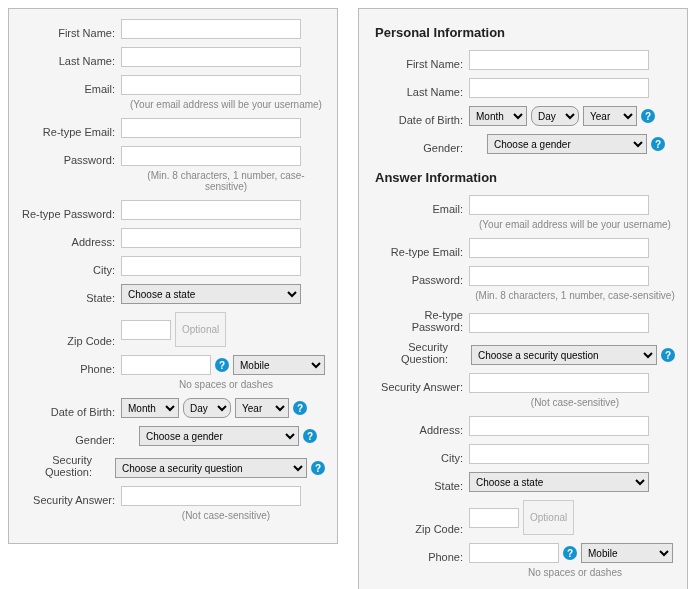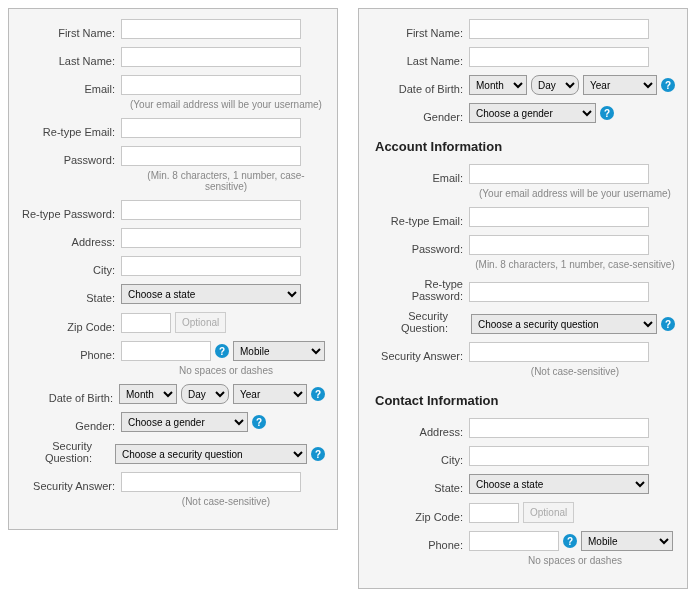--- a/index.html
+++ b/index.html
@@ -67,43 +67,43 @@
   select {
     border: 1px solid #999;
     background: #e9e9e9;
     height: 20px;
     font-size: 10px;
     padding: 1px 2px;
   }
   select.state { width: 180px; }
   select.dob-m { width: 58px; }
   select.dob-d { width: 48px; border-radius: 8px; }
-  select.dob-y { width: 74px; }
-  select.gender { width: 127px; }
+  select.dob-y { width: 54px; }
+  select.gender { width: 160px; margin-left: 18px; }
   select.phone-type { width: 92px; }
   select.secq-sel { width: 192px; margin-left: 17px; }
   .panel.right select.secq-sel { width: 186px; }
   .help {
     display: inline-flex;
     width: 14px; height: 14px;
     border-radius: 50%;
     background: #1593cf;
     color: #fff;
     font-size: 10px;
     font-weight: bold;
     align-items: center;
     justify-content: center;
     cursor: pointer;
   }
   .optional {
     display: inline-block;
     border: 1px solid #ccc;
     color: #aaa;
     font-size: 10px;
-    padding: 4px 6px;
+    padding: 11px 6px;
     background: #f3f3f3;
   }
   .gap { height: 4px; }
 </style>
 </head>
 <body>
 
 <div class="panel left">
 
   <div class="row">
@@ -231,20 +231,21 @@
     <div class="ctrl">
         <input type="text" class="full" style="">
       </div>
   </div>
   <div class="hint">(Not case-sensitive)</div>
 
 </div>
 
 <div class="panel right">
 
+  <div class="section-heading">Personal Information</div>
 
   <div class="row">
     <div class="lbl">First Name:</div>
     <div class="ctrl">
         <input type="text" class="full" style="">
       </div>
   </div>
   <div class="gap"></div>
 
   <div class="row">
@@ -267,21 +268,21 @@
   <div class="gap"></div>
 
   <div class="row">
     <div class="lbl">Gender:</div>
     <div class="ctrl">
       <select class="gender"><option>Choose a gender</option></select>
       <span class="help">?</span>
     </div>
   </div>
 
-  <div class="section-heading mt">Account Information</div>
+  <div class="section-heading mt">Answer Information</div>
 
   <div class="row">
     <div class="lbl">Email:</div>
     <div class="ctrl">
         <input type="text" class="full" style="">
       </div>
   </div>
   <div class="hint">(Your email address will be your username)</div>
 
   <div class="row">
@@ -318,21 +319,20 @@
   <div class="gap"></div>
 
   <div class="row">
     <div class="lbl">Security Answer:</div>
     <div class="ctrl">
         <input type="text" class="full" style="">
       </div>
   </div>
   <div class="hint">(Not case-sensitive)</div>
 
-  <div class="section-heading mt">Contact Information</div>
 
   <div class="row">
     <div class="lbl">Address:</div>
     <div class="ctrl">
         <input type="text" class="full" style="">
       </div>
   </div>
   <div class="gap"></div>
 
   <div class="row">

